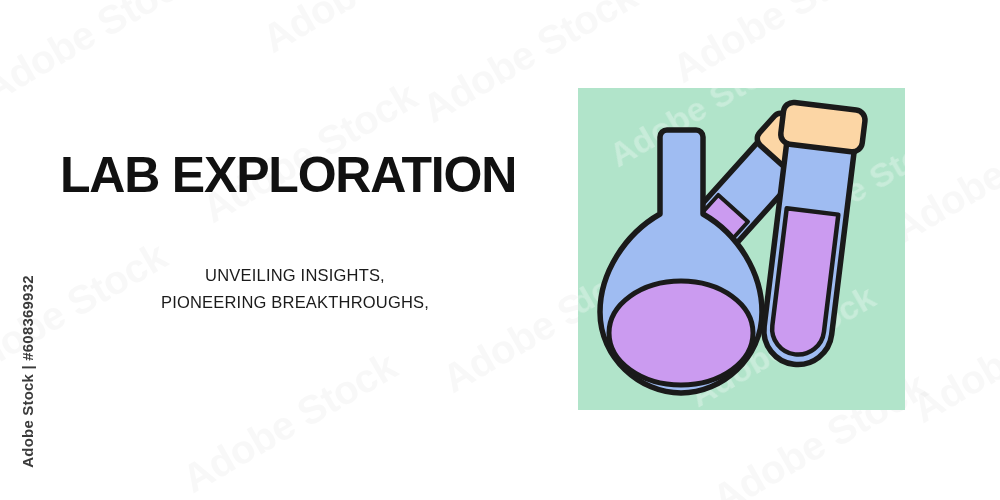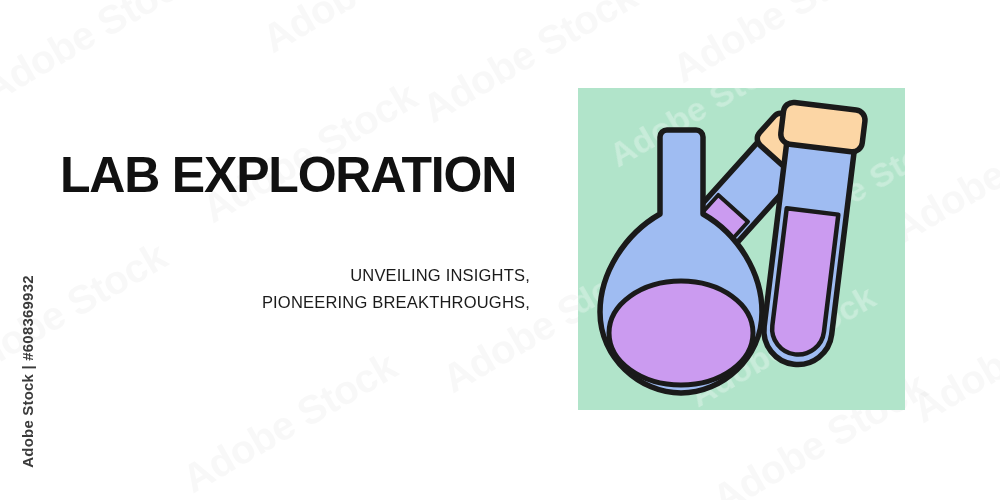--- a/index.html
+++ b/index.html
@@ -85,21 +85,21 @@
   .subhead {
     margin-top: 62px;
     text-align: center;
     font-family: "Liberation Sans", sans-serif;
     font-weight: 400;
     font-size: 16.5px;
     line-height: 1.62;
     letter-spacing: 0.2px;
     color: #1b1b1b;
   }
-  .subhead span { display: block; text-align: right; }
+  .subhead span { display: block; }
 
   
   .illus {
     position: absolute;
     left: 578px;
     top: 88px;
     width: 327px;
     height: 322px;
     z-index: 10;
   }

